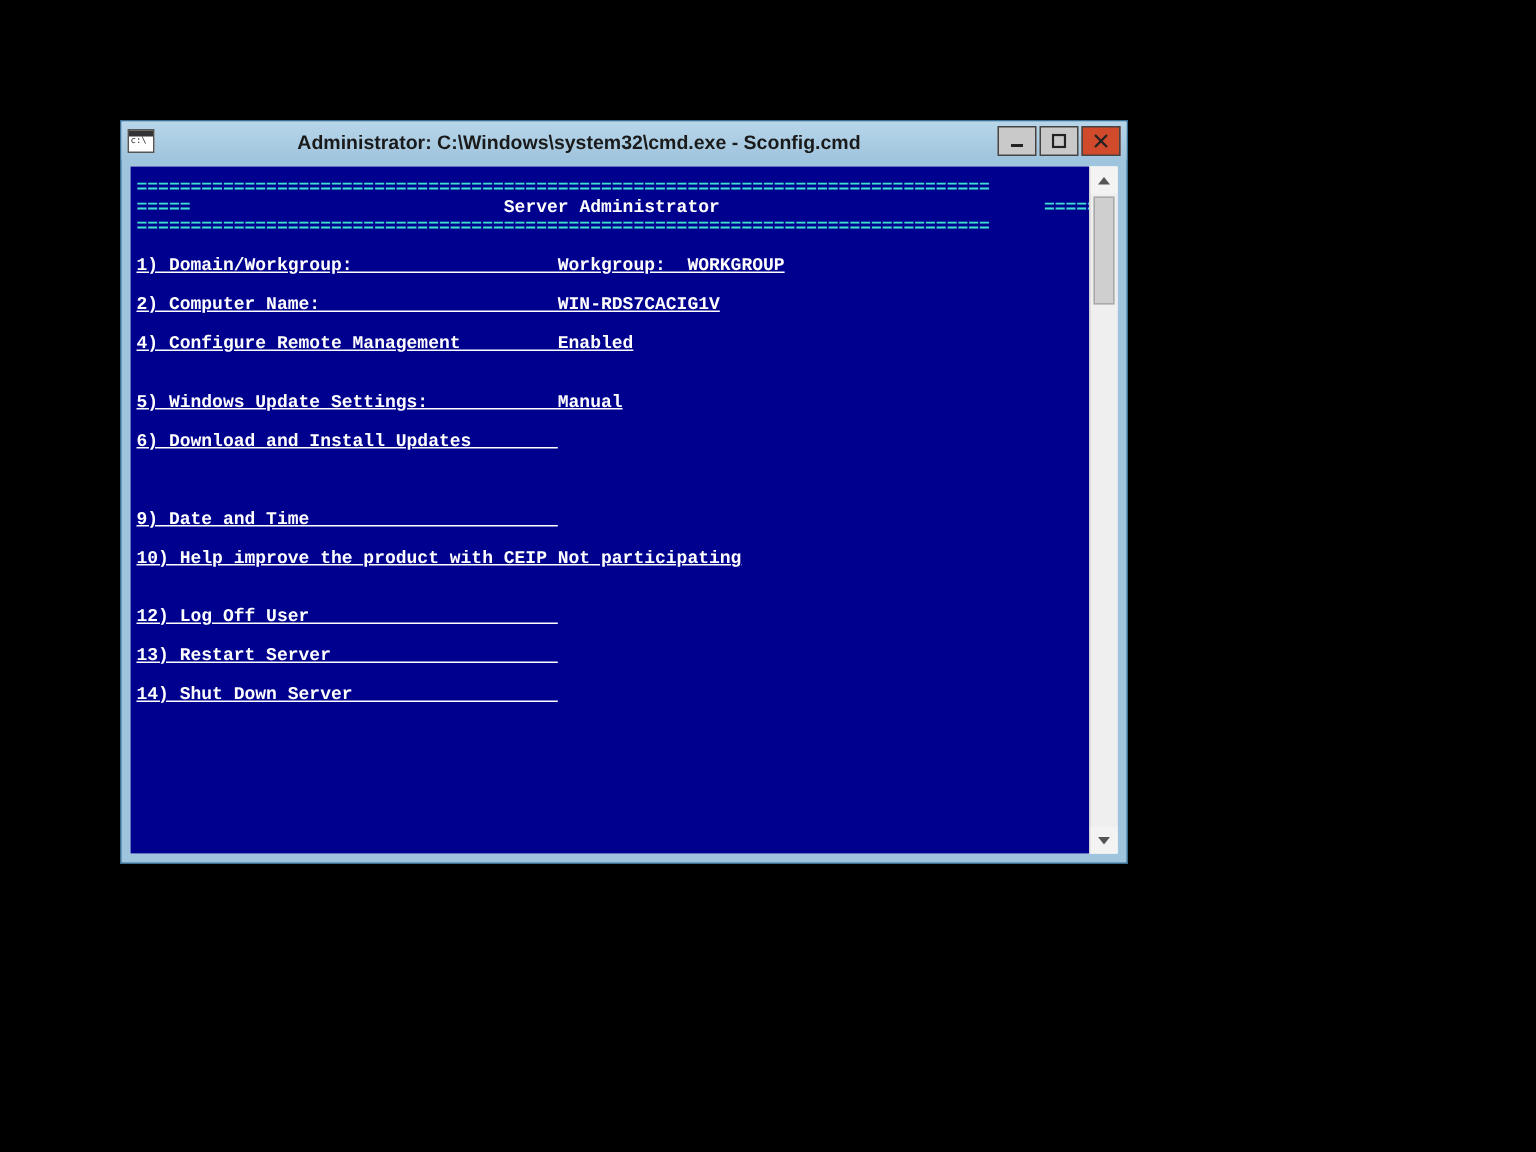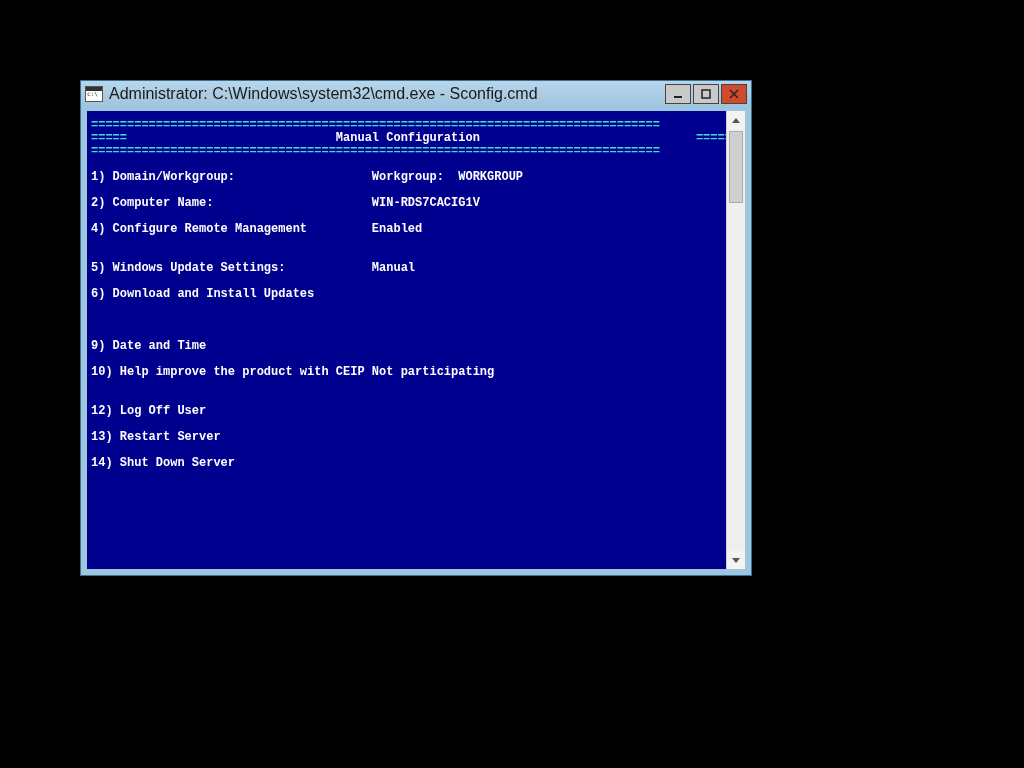--- a/index.html
+++ b/index.html
@@ -47,24 +47,26 @@
   .app-icon::after {
     content: "c:\\";
     position: absolute;
     top: 3px; left: 1px;
     font-size: 6px;
     font-family: monospace;
     color: #333;
   }
   .title-text {
     flex: 1;
-    font-size: 16px;
+    text-align: center;
+    font-size: 13px;
     color: #1a1a1a;
     white-space: nowrap;
     overflow: hidden;
+    font-weight: bold;
   }
   .win-buttons {
     display: flex;
     gap: 0;
   }
   .win-btn {
     width: 24px;
     height: 18px;
     border: 1px solid #444;
     background: #c9c9c9;
@@ -100,20 +102,21 @@
   }
   .hr-line {
     color: #40e0d0;
     letter-spacing: 0;
   }
   .hdr-title {
     color: #ffffff;
   }
   .row {
     display: block;
+    text-decoration: underline;
   }
   .scrollbar {
     width: 18px;
     background: #efefef;
     position: relative;
     border-left: 1px solid #d0d0d0;
   }
   .sb-arrow {
     position: absolute;
     left: 0; right: 0;
@@ -164,21 +167,21 @@
         <svg width="10" height="10">
             <line x1="1" y1="1" x2="9" y2="9" stroke="#222" stroke-width="1.5"></line>
             <line x1="9" y1="1" x2="1" y2="9" stroke="#222" stroke-width="1.5"></line>
           </svg>
       </div>
     </div>
   </div>
 
   <div class="client">
     <div class="console"><span class="hr-line">===============================================================================</span>
-<span class="hr-line">=====<span class="hdr-title">                             Manual Configuration                              </span>=====</span>
+<span class="hr-line">=====<span class="hdr-title">                             Server Administrator                              </span>=====</span>
 <span class="hr-line">===============================================================================</span>
 
 <span id="block1"><span class="row">1)&nbsp;Domain/Workgroup:&nbsp;&nbsp;&nbsp;&nbsp;&nbsp;&nbsp;&nbsp;&nbsp;&nbsp;&nbsp;&nbsp;&nbsp;&nbsp;&nbsp;&nbsp;&nbsp;&nbsp;&nbsp;&nbsp;Workgroup:  WORKGROUP</span>
 <span class="row">2)&nbsp;Computer&nbsp;Name:&nbsp;&nbsp;&nbsp;&nbsp;&nbsp;&nbsp;&nbsp;&nbsp;&nbsp;&nbsp;&nbsp;&nbsp;&nbsp;&nbsp;&nbsp;&nbsp;&nbsp;&nbsp;&nbsp;&nbsp;&nbsp;&nbsp;WIN-RDS7CACIG1V</span>
 <span class="row">4)&nbsp;Configure&nbsp;Remote&nbsp;Management&nbsp;&nbsp;&nbsp;&nbsp;&nbsp;&nbsp;&nbsp;&nbsp;&nbsp;Enabled</span>
 </span>
 <span id="block2"><span class="row">5)&nbsp;Windows&nbsp;Update&nbsp;Settings:&nbsp;&nbsp;&nbsp;&nbsp;&nbsp;&nbsp;&nbsp;&nbsp;&nbsp;&nbsp;&nbsp;&nbsp;Manual</span>
 <span class="row">6)&nbsp;Download&nbsp;and&nbsp;Install&nbsp;Updates&nbsp;&nbsp;&nbsp;&nbsp;&nbsp;&nbsp;&nbsp;&nbsp;</span>
 </span>
 <span id="block3">

